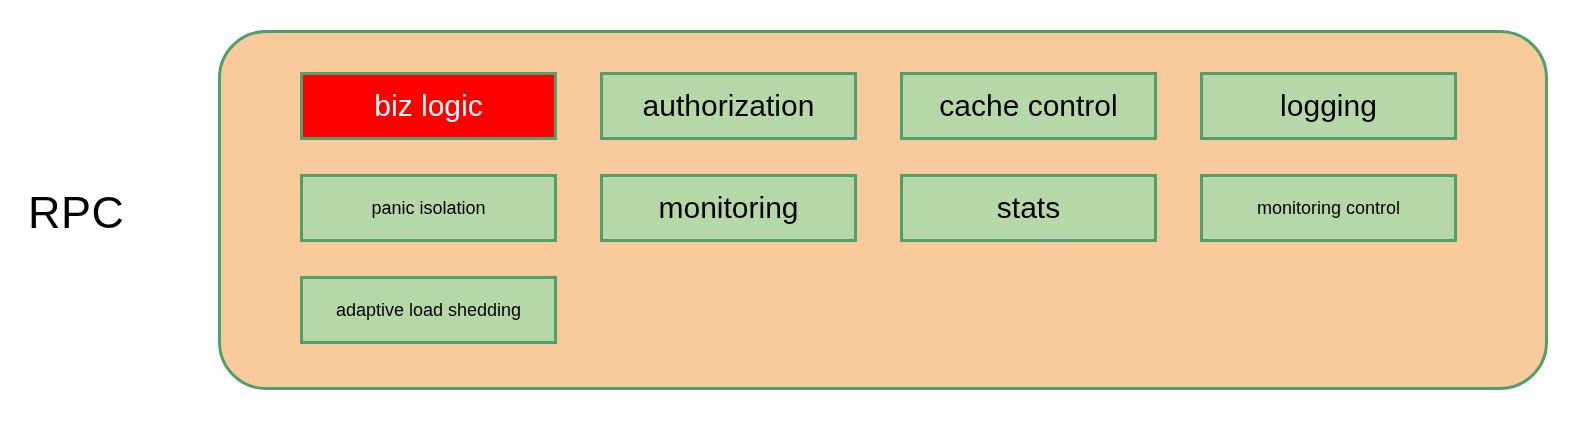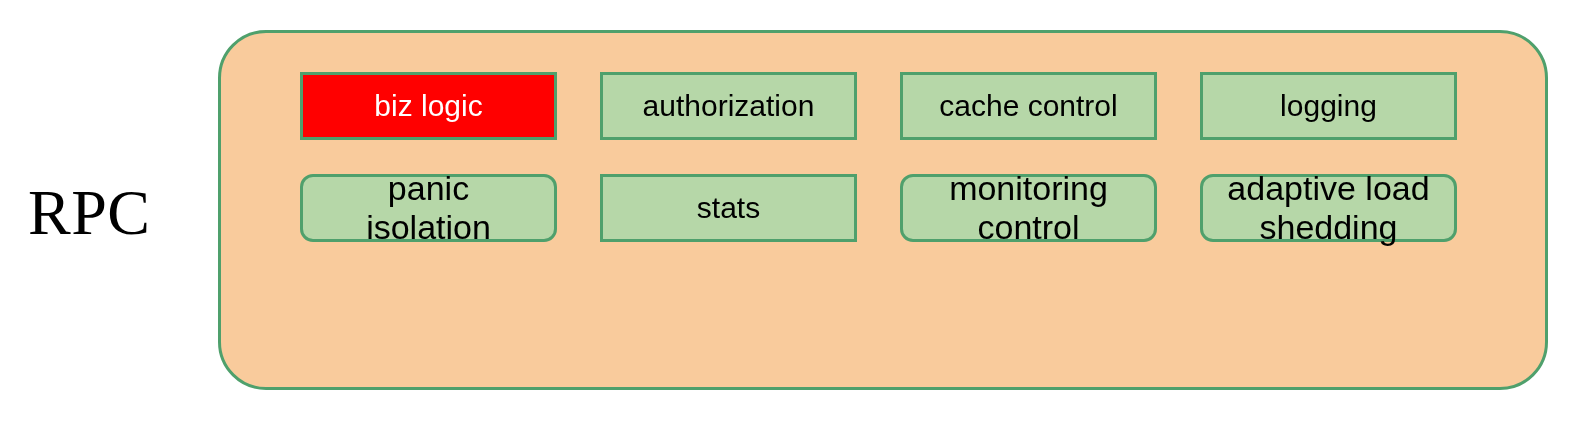--- a/index.html
+++ b/index.html
@@ -15,24 +15,23 @@
     background: var(--canvas-bg, #ffffff);
     overflow: hidden;
   }
   .rpc-label {
     position: absolute;
     left: 28px;
     top: 0;
     height: 100%;
     display: flex;
     align-items: center;
-    font-size: 64px;
+    font-size: 45px;
     color: #000000;
     letter-spacing: 0.5px;
-    font-family: Liberation Serif, serif;
   }
   .container {
     position: absolute;
     left: 218px;
     top: 30px;
     width: 1330px;
     height: 360px;
     box-sizing: border-box;
     background: var(--container-fill, #f9cb9c);
     border: 3px solid var(--container-border, #4fa06c);
@@ -55,39 +54,39 @@
     color: var(--box-text, #000000);
     display: flex;
     align-items: center;
     justify-content: center;
     text-align: center;
     font-size: 30px;
     line-height: 1.15;
     padding: 0 18px;
   }
   .cell--sm {
-    font-size: 34px;
-    border-radius: 13px;
+    font-size: 18px;
   }
   .cell--highlight {
     background: var(--highlight-fill, #ff0000);
     color: var(--highlight-text, #ffffff);
   }
 </style>
 </head>
 <body>
 
 <div class="canvas">
   <div class="rpc-label">RPC</div>
 
   <div class="container">
     <div class="grid">
       <div class="cell cell--highlight">biz logic</div>
       <div class="cell">authorization</div>
       <div class="cell">cache control</div>
       <div class="cell">logging</div>
       <div class="cell cell--sm">panic isolation</div>
+      <div class="cell">monitoring</div>
       <div class="cell">stats</div>
       <div class="cell cell--sm">monitoring control</div>
       <div class="cell cell--sm">adaptive load shedding</div>
     </div>
   </div>
 </div>
 
 </body></html>

